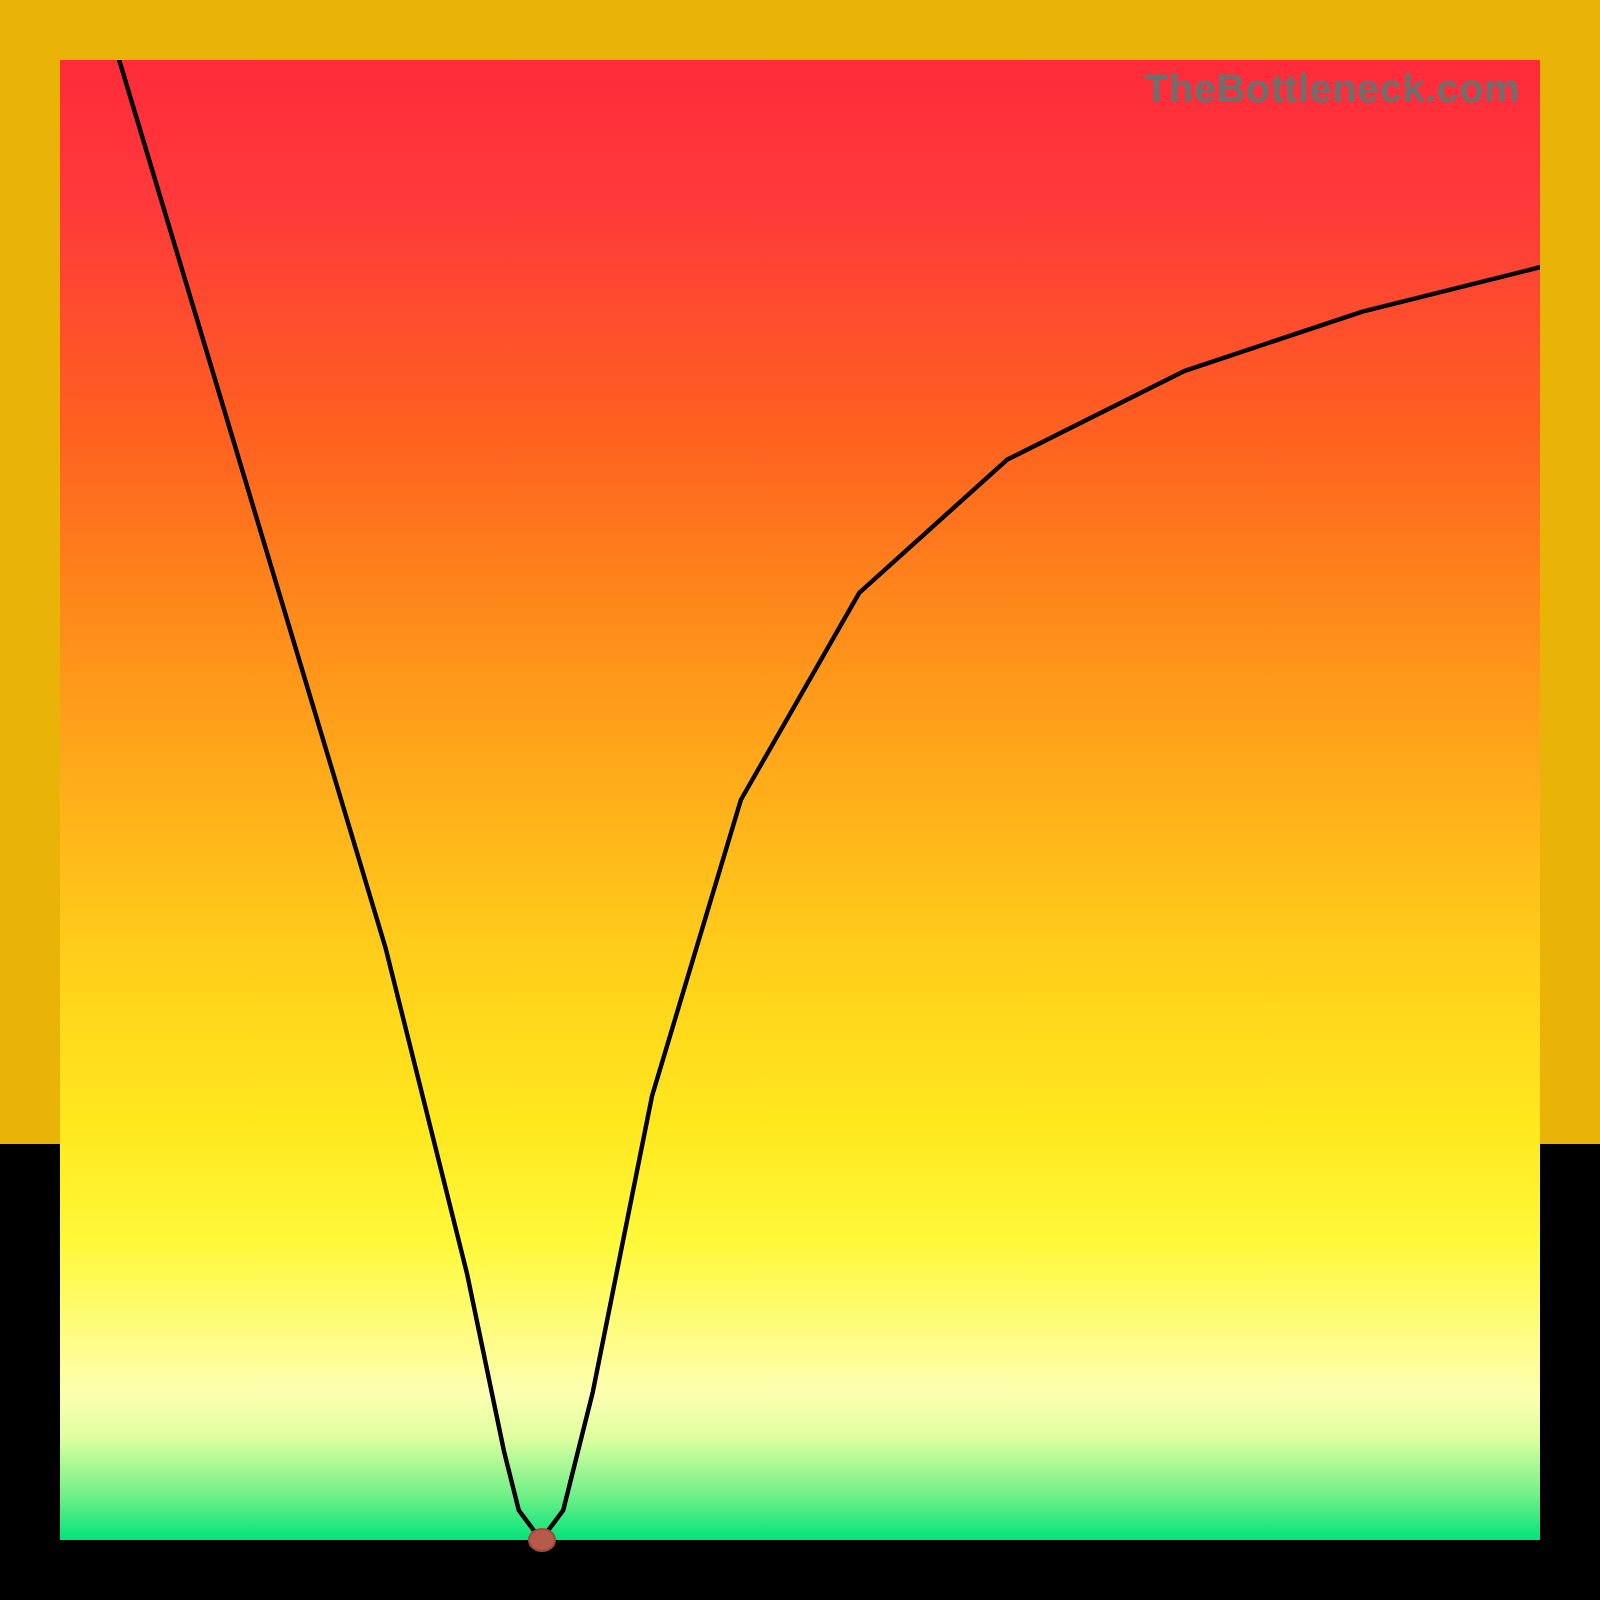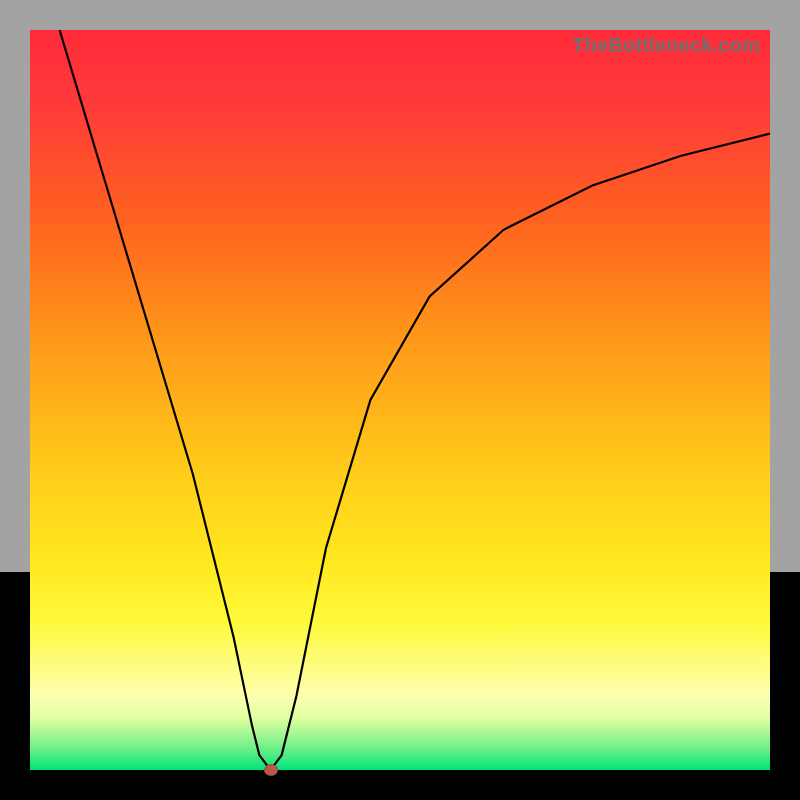--- a/index.html
+++ b/index.html
@@ -1,21 +1,21 @@
 <!DOCTYPE html>
 <html><head>
 <meta charset="utf-8">
 <style>
   * { margin: 0; padding: 0; box-sizing: border-box; }
   html, body { width: 800px; height: 800px; overflow: hidden; background: #000; }
   .chart-container {
     position: relative;
     width: 800px;
     height: 572px;
-    background: #a3a3a3;
+    background: #eab308;
   }
   .plot-area {
     position: absolute;
     left: 30px;
     top: 30px;
     width: 740px;
     height: 740px;
     background: linear-gradient(to bottom,
       #ff2b3a 0%,
       #ff3a3a 10%,

